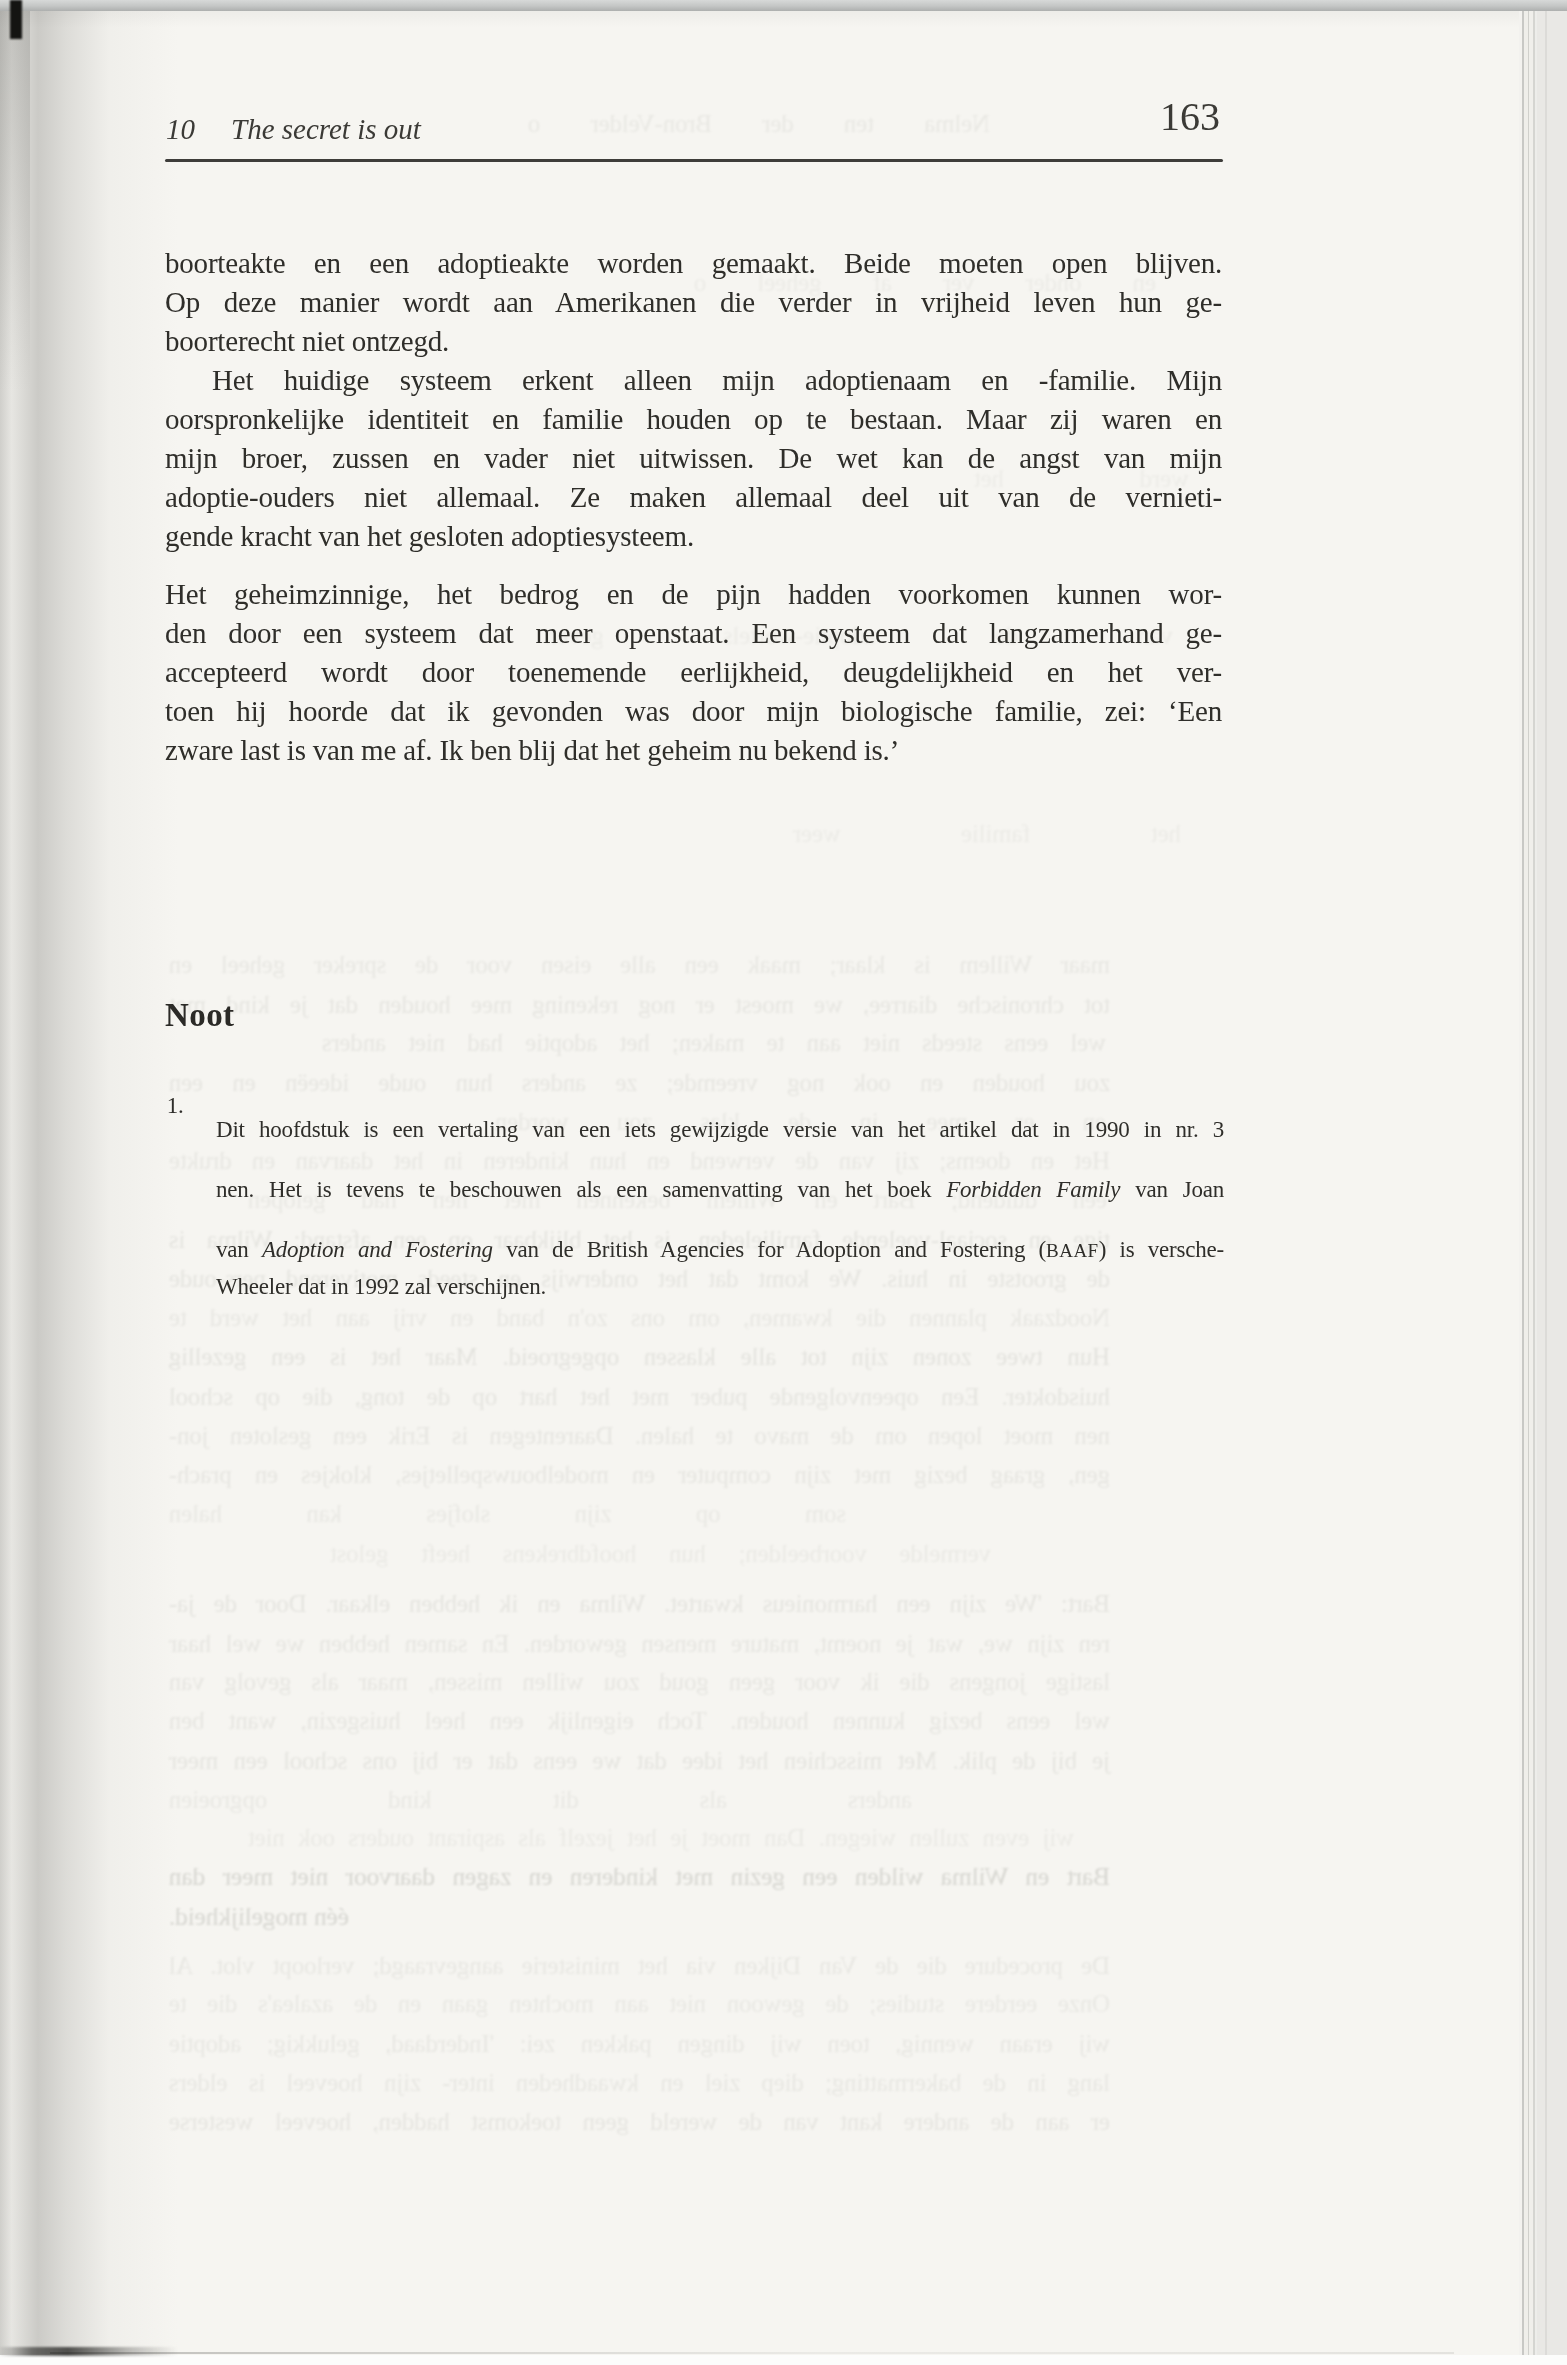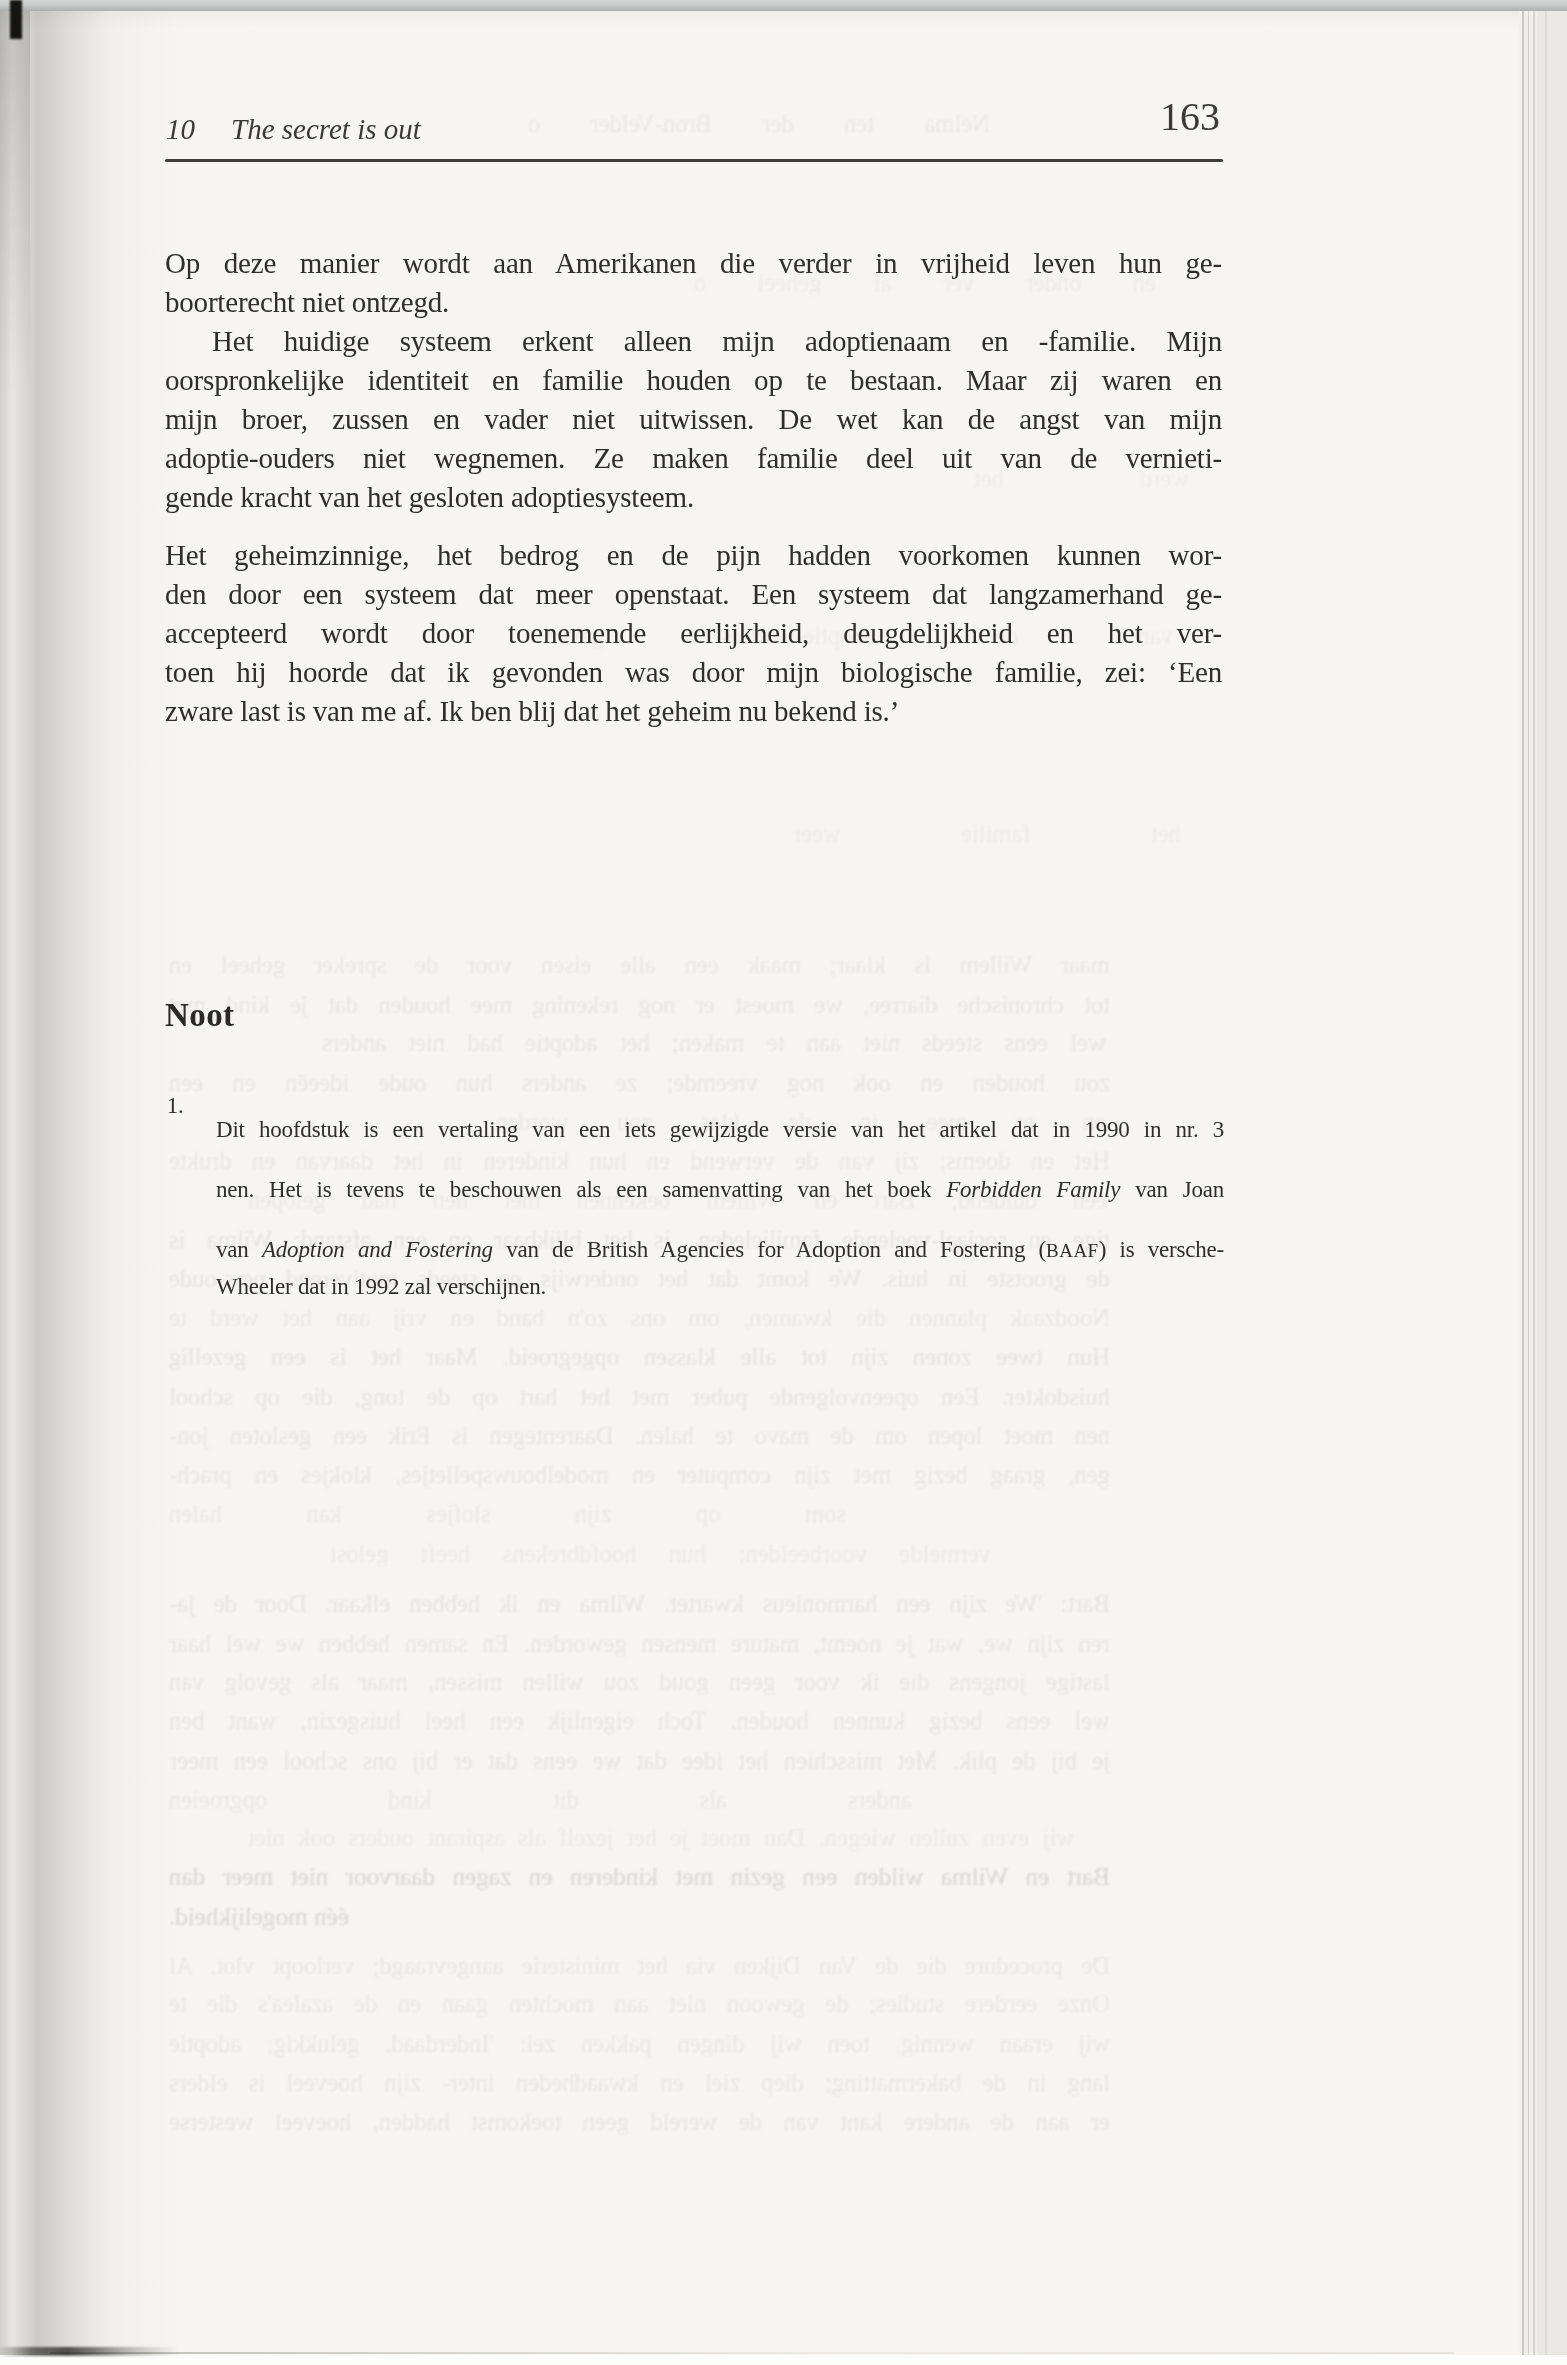--- a/index.html
+++ b/index.html
@@ -131,26 +131,27 @@
 
     <div class="runhead">
       <span class="chnum">10</span><span class="chtitle">The secret is out</span>
     </div>
 
     <div class="pagenum">163</div>
 
     <div class="rule"></div>
 
     <div class="body-text">
+        <div class="bline just">boorteakte en een adoptieakte worden gemaakt. Beide moeten open blijven.</div>
         <div class="bline just">Op deze manier wordt aan Amerikanen die verder in vrijheid leven hun ge-</div>
         <div class="bline">boorterecht niet ontzegd.</div>
         <div class="bline just ind">Het huidige systeem erkent alleen mijn adoptienaam en -familie. Mijn</div>
         <div class="bline just">oorspronkelijke identiteit en familie houden op te bestaan. Maar zij waren en</div>
         <div class="bline just">mijn broer, zussen en vader niet uitwissen. De wet kan de angst van mijn</div>
-        <div class="bline just">adoptie-ouders niet wegnemen. Ze maken familie deel uit van de vernieti-</div>
+        <div class="bline just">adoptie-ouders niet allemaal. Ze maken allemaal deel uit van de vernieti-</div>
         <div class="bline">gende kracht van het gesloten adoptiesysteem.</div>
         <div class="bline just gap">Het geheimzinnige, het bedrog en de pijn hadden voorkomen kunnen wor-</div>
         <div class="bline just">den door een systeem dat meer openstaat. Een systeem dat langzamerhand ge-</div>
         <div class="bline just">accepteerd wordt door toenemende eerlijkheid, deugdelijkheid en het ver-</div>
         <div class="bline just">toen hij hoorde dat ik gevonden was door mijn biologische familie, zei: ‘Een</div>
         <div class="bline">zware last is van me af. Ik ben blij dat het geheim nu bekend is.’</div>
       </div>
 
     <div class="note-heading">Noot</div>
 

